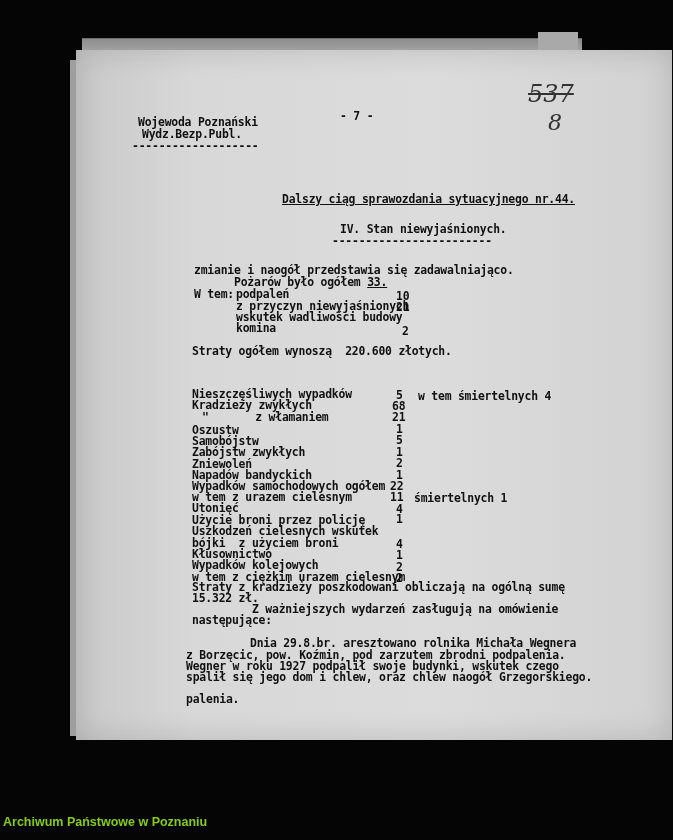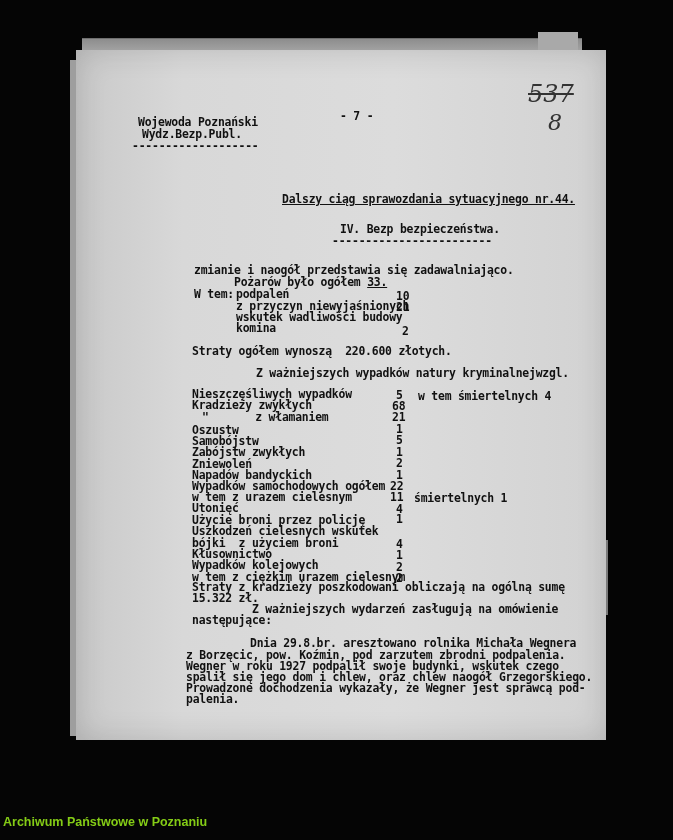--- a/index.html
+++ b/index.html
@@ -8,21 +8,21 @@
     font-family: "DejaVu Sans Mono", "Liberation Mono", monospace;
   }
   .stack-back {
     position:absolute; left:82px; top:38px; width:500px; height:24px;
     background:linear-gradient(#8d8d8d,#b9b9b9); border-top:1px solid #6f6f6f;
   }
   .stack-tab {
     position:absolute; left:538px; top:32px; width:40px; height:20px; background:#a9a9a9;
   }
   .page {
-    position:absolute; left:76px; top:50px; width:530px; height:690px;
+    position:absolute; left:76px; top:50px; width:596px; height:690px;
     background:linear-gradient(90deg,#c9c9c9 0%,#d8d8d8 20%,#dcdcdc 60%,#d2d2d2 100%);
     box-shadow: inset 0 0 30px rgba(0,0,0,0.15);
   }
   .page-edge-left {
     position:absolute; left:70px; top:60px; width:8px; height:676px; background:#9e9e9e;
   }
   .right-strip {
     position:absolute; left:598px; top:540px; width:10px; height:75px; background:#7a7a7a;
   }
   .t { position:absolute; color:#111; font-weight:bold; font-size:11.4px; white-space:pre; line-height:12px; letter-spacing:-0.2px; }
@@ -45,38 +45,37 @@
 
   <div class="hand" style="left:452px;top:30px;font-size:24px;text-decoration:line-through;">537</div>
   <div class="hand" style="left:472px;top:60px;">8</div>
 
   <div class="t" style="left:62px;top:66px;">Wojewoda Poznański</div>
   <div class="t" style="left:66px;top:78px;">Wydz.Bezp.Publ.</div>
   <div class="t" style="left:56px;top:90px;">-------------------</div>
   <div class="t" style="left:264px;top:60px;">- 7 -</div>
 
   <div class="t ul" style="left:206px;top:143px;">Dalszy ciąg sprawozdania sytuacyjnego nr.44.</div>
-  <div class="t" style="left:264px;top:173px;">IV. Bezp bezpieczeństwa.</div>
+  <div class="t" style="left:264px;top:173px;">IV. Stan niewyjaśnionych.</div>
   <div class="t" style="left:256px;top:185px;">------------------------</div>
 
   <div class="t" style="left:118px;top:214px;">zmianie i naogół przedstawia się zadawalniająco.</div>
   <div class="t" style="left:158px;top:226px;"><span>Pożarów było ogółem</span> <span class="ul">33.</span></div>
 
   <div class="t" style="left:118px;top:238px;">W tem:</div>
   <div class="t" style="left:160px;top:238px;">podpaleń</div>
   <div class="t" style="left:320px;top:240px;">10</div>
   <div class="t" style="left:160px;top:250px;">z przyczyn niewyjaśnionych</div>
   <div class="t" style="left:320px;top:251px;">21</div>
   <div class="t" style="left:160px;top:261px;">wskutek wadliwości budowy</div>
   <div class="t" style="left:160px;top:272px;">komina</div>
   <div class="t" style="left:326px;top:275px;">2</div>
 
   <div class="t" style="left:116px;top:295px;">Straty ogółem wynoszą  220.600 złotych.</div>
 
-  <div class="t" style="left:180px;top:317px;">Z ważniejszych wypadków natury kryminalnejwzgl.</div>
 
   <div style="position:absolute;left:116px;top:338px;">
     <div class="t" style="left:0;top:0;">Nieszczęśliwych wypadków</div>
     <div class="t" style="left:204px;top:1px;">5</div>
     <div class="t" style="left:226px;top:2px;">w tem śmiertelnych 4</div>
 
     <div class="t" style="left:0;top:11px;">Kradzieży zwykłych</div>
     <div class="t" style="left:200px;top:12px;">68</div>
 
     <div class="t" style="left:10px;top:23px;">"       z włamaniem</div>
@@ -128,17 +127,16 @@
   <div class="t" style="left:116px;top:531px;">Straty z kradzieży poszkodowani obliczają na ogólną sumę</div>
   <div class="t" style="left:116px;top:542px;">15.322 zł.</div>
 
   <div class="t" style="left:176px;top:553px;">Z ważniejszych wydarzeń zasługują na omówienie</div>
   <div class="t" style="left:116px;top:564px;">następujące:</div>
 
   <div class="t" style="left:174px;top:587px;text-align:center;">Dnia 29.8.br. aresztowano rolnika Michała Wegnera</div>
   <div class="t" style="left:110px;top:599px;">z Borzęcic, pow. Koźmin, pod zarzutem zbrodni podpalenia.</div>
   <div class="t" style="left:110px;top:610px;">Wegner w roku 1927 podpalił swoje budynki, wskutek czego</div>
   <div class="t" style="left:110px;top:621px;">spalił się jego dom i chlew, oraz chlew naogół Grzegorskiego.</div>
-  <div class="t" style="left:110px;top:632px;">Prowadzone dochodzenia wykazały, że Wegner jest sprawcą pod-</div>
   <div class="t" style="left:110px;top:643px;">palenia.</div>
 </div>
 
 <div class="footer">Archiwum Państwowe w Poznaniu</div>
 
 </body></html>

